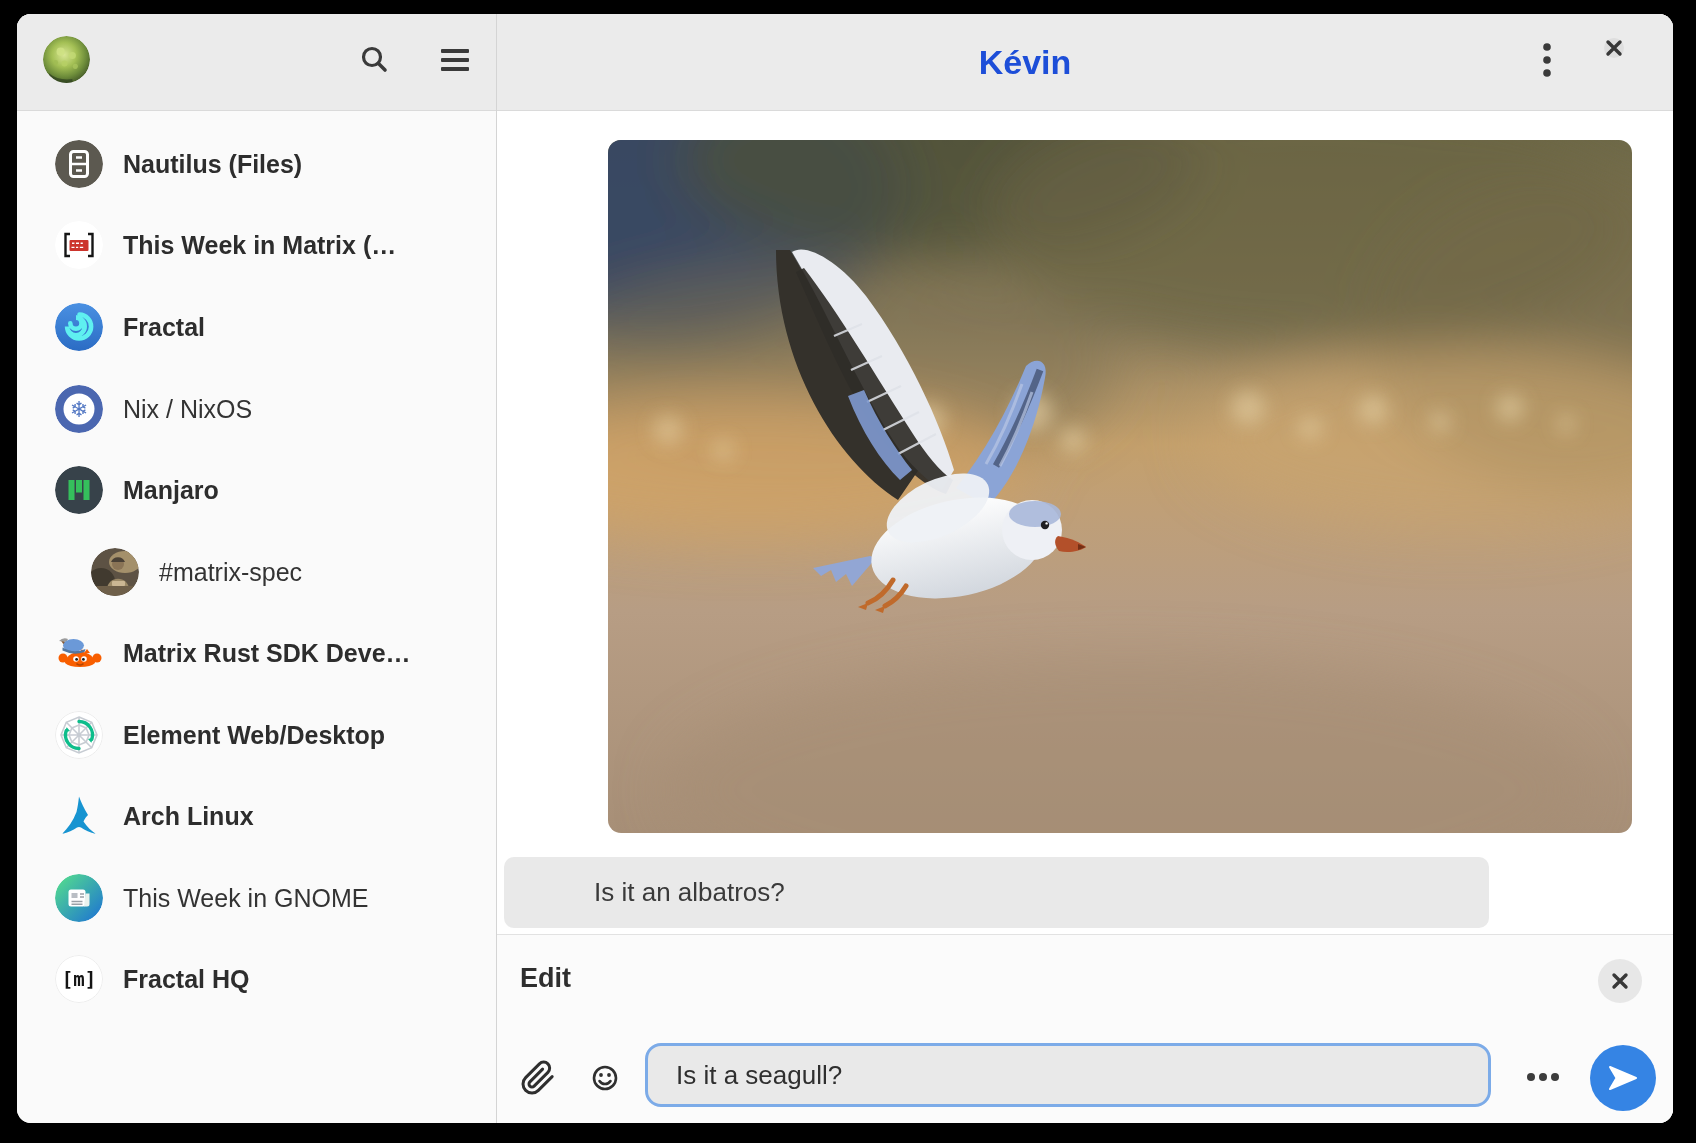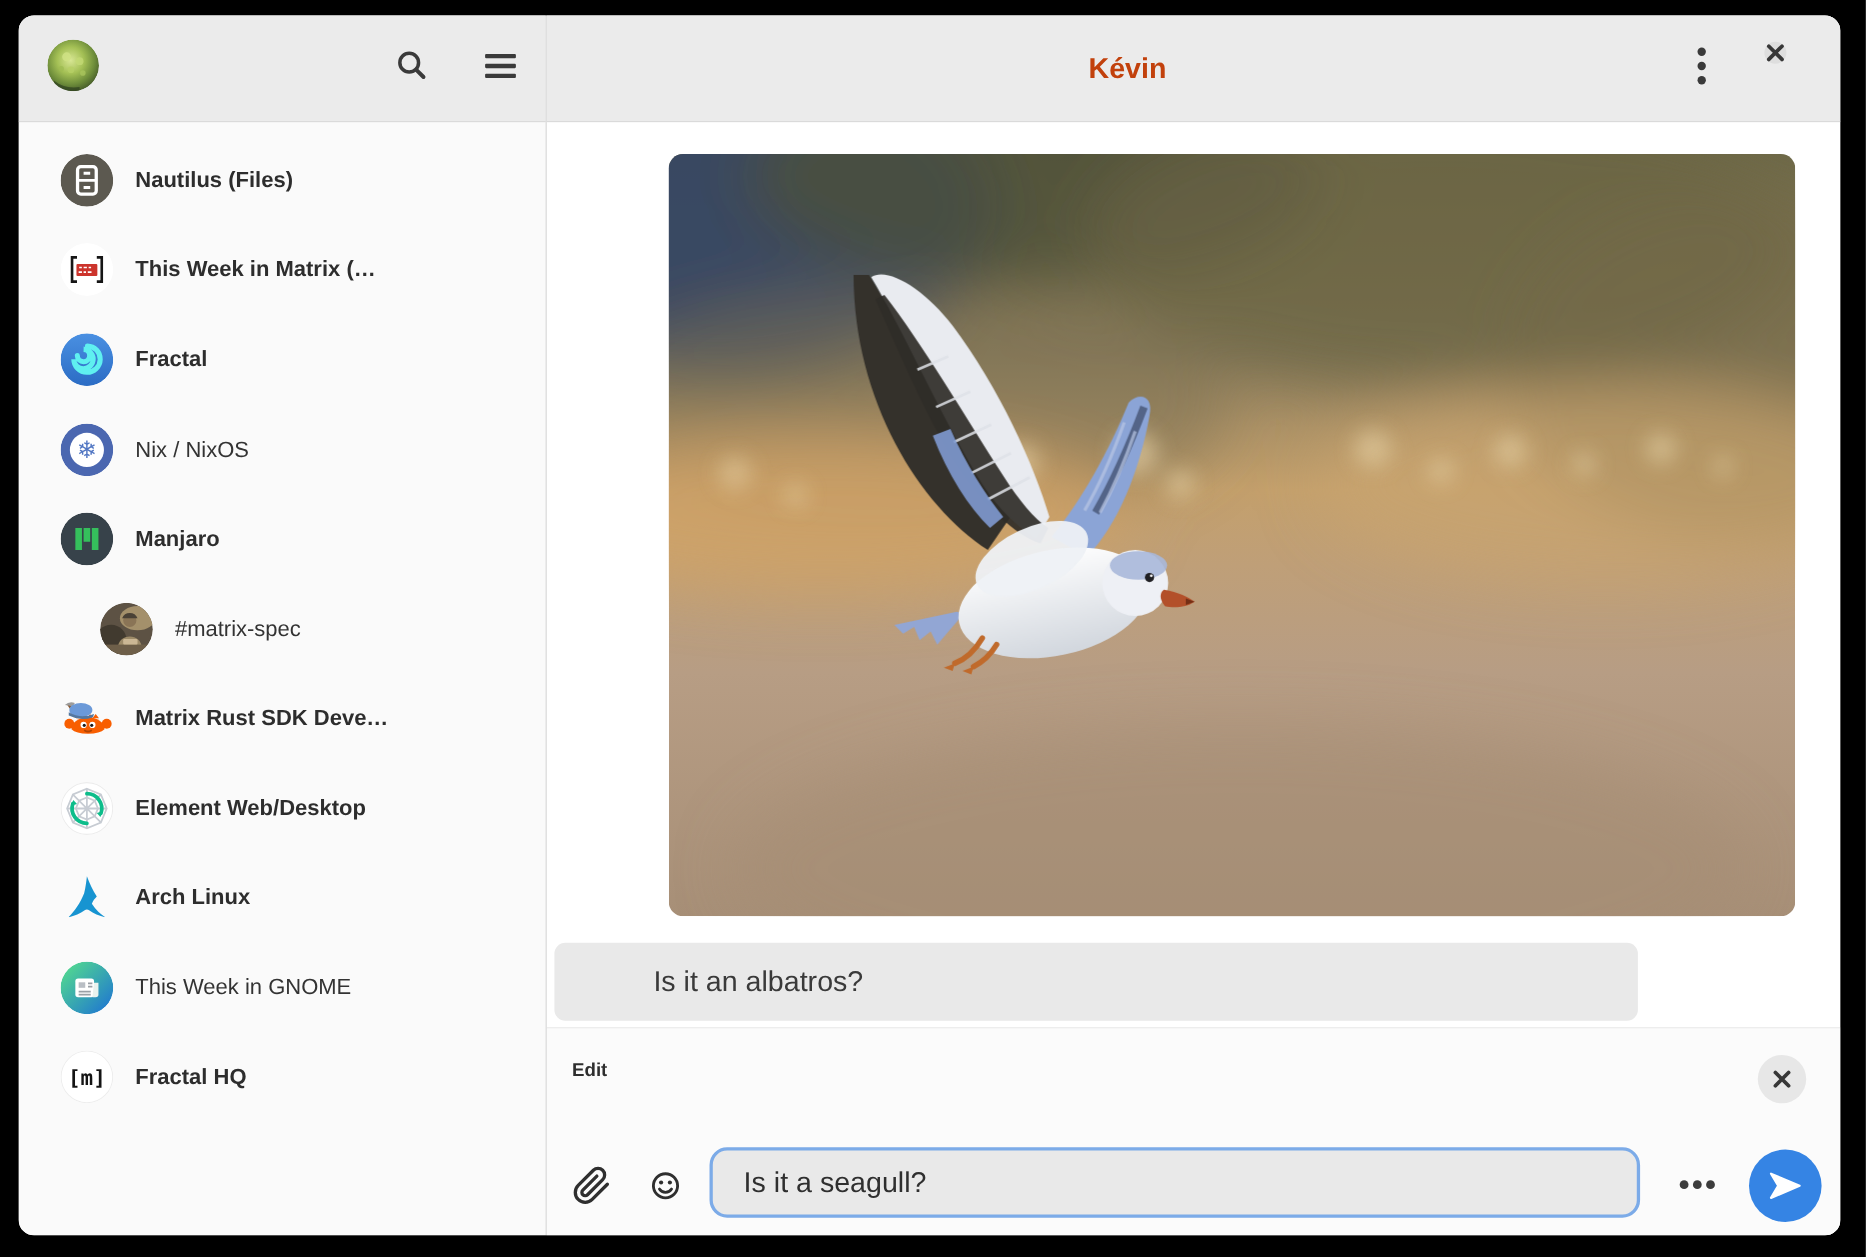--- a/index.html
+++ b/index.html
@@ -10,36 +10,36 @@
   #window{left:17px;top:14px;width:1656px;height:1109px;background:#ffffff;
           border-radius:14px;overflow:hidden;}
   
   #sidebar{left:0;top:0;width:479px;height:1109px;background:#fafafa;}
   #sidebar-header{left:0;top:0;width:479px;height:97px;background:#ebebeb;
                   border-bottom:1px solid #dadada;box-sizing:border-box;}
   #v-divider{left:479px;top:0;width:1px;height:1109px;background:#d4d4d4;z-index:5;}
   .round-btn{border-radius:50%;display:flex;align-items:center;justify-content:center;}
   .room{left:0;width:478px;height:82px;}
   .room-avatar{left:38px;top:17px;width:48px;height:48px;border-radius:50%;overflow:hidden;}
-  .room-label{left:106px;top:0;height:82px;line-height:82px;font-size:20px;color:#333333;
+  .room-label{left:106px;top:0;height:82px;line-height:82px;font-size:25px;color:#333333;
               white-space:nowrap;}
   .room-label.bold{font-weight:700;color:#2d2d2d;}
   
   #main{left:480px;top:0;width:1176px;height:1109px;background:#ffffff;}
   #main-header{left:0;top:0;width:1176px;height:97px;background:#ebebeb;
                border-bottom:1px solid #dadada;box-sizing:border-box;}
   #main-title{left:0;right:120px;top:0;height:97px;line-height:97px;text-align:center;
-              font-size:26px;font-weight:700;color:#c2410c;}
+              font-size:34px;font-weight:700;color:#1d4ed8;}
   #photo{left:111px;top:126px;width:1024px;height:693px;border-radius:13px;overflow:hidden;}
   #photo svg{display:block;width:100%;height:100%;}
   #bubble{left:7px;top:843px;width:985px;height:71px;background:#e9e9e9;border-radius:10px;}
   #bubble-text{left:90px;top:0;height:71px;line-height:71px;font-size:26px;color:#3a3a3a;}
   #chat-compose-divider{left:0;top:920px;width:1176px;height:1px;background:#e2e2e2;}
   #compose{left:0;top:921px;width:1176px;height:188px;background:#fbfbfb;}
-  #edit-label{left:23px;top:28px;font-size:17px;font-weight:700;color:#2e2e2e;}
+  #edit-label{left:23px;top:28px;font-size:27px;font-weight:700;color:#2e2e2e;}
   #edit-close{left:1101px;top:24px;width:44px;height:44px;background:#e7e7e7;}
   #attach-btn{left:18px;top:120px;width:46px;height:46px;}
   #emoji-btn{left:85px;top:120px;width:46px;height:46px;}
   #msg-input{left:148px;top:108px;width:846px;height:64px;box-sizing:border-box;
              background:#e9e9e9;border:3px solid #7cabe8;border-radius:16px;
              font-family:inherit;font-size:26px;color:#2f2f2f;padding:16px 28px;outline:none;}
   #more-btn{left:1023px;top:119px;width:46px;height:46px;}
   #send-btn{left:1093px;top:110px;width:66px;height:66px;background:#3584e4;}
   .hdr-btn{width:44px;height:44px;}
   #dots-menu-btn{left:1028px;top:24px;}

